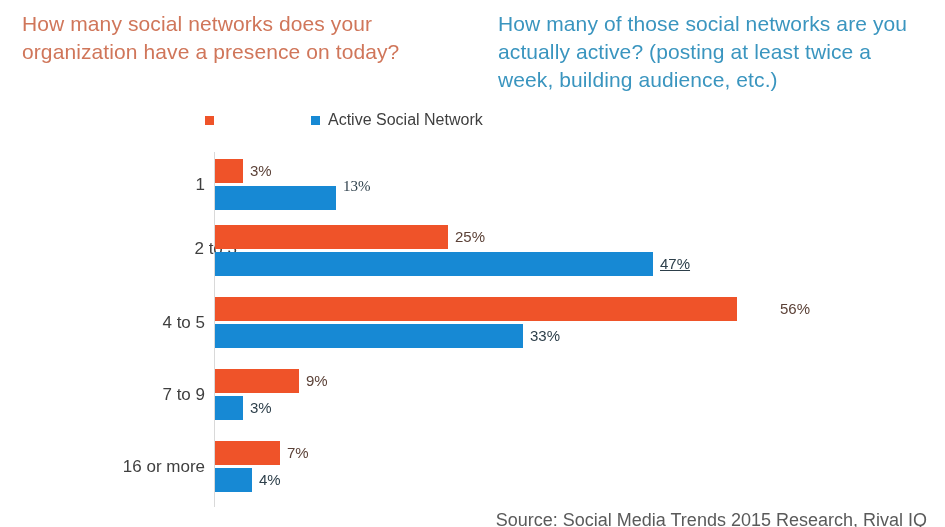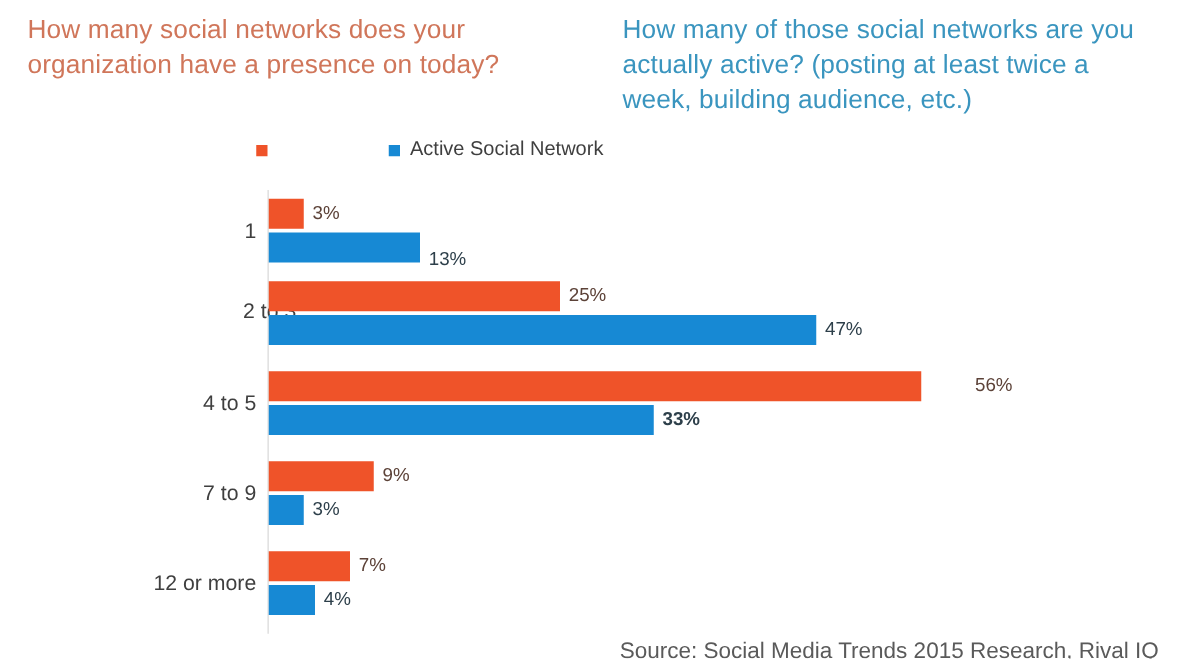--- a/index.html
+++ b/index.html
@@ -148,44 +148,44 @@
 
   <div id="plot">
     <div id="axis-line"></div>
     <div id="bars">
         <div class="cat-label-wrap" style="top: 174.5px;">
           <div class="cat-label">1</div>
         </div>
         <div class="bar presence" style="top: 159px; width: 28px; background: rgb(239, 83, 41);"></div>
         <div class="bar-value presence" style="top: 159px; left: 250px;">3%</div>
         <div class="bar active" style="top: 186px; width: 121px; background: rgb(23, 137, 212);"></div>
-        <div class="bar-value active" style="top: 196px; left: 343px;">13%</div>
+        <div class="bar-value active" style="top: 174px; left: 343px; font-family: Liberation Serif, serif;">13%</div>
         <div class="cat-label-wrap" style="top: 239px; margin-left: 32px;">
           <div class="cat-label">2 to 3</div>
         </div>
         <div class="bar presence" style="top: 225px; width: 233px; background: rgb(239, 83, 41);"></div>
         <div class="bar-value presence" style="top: 225px; left: 455px;">25%</div>
         <div class="bar active" style="top: 252px; width: 438px; background: rgb(23, 137, 212);"></div>
-        <div class="bar-value active" style="top: 252px; left: 660px;">47%</div>
+        <div class="bar-value active" style="top: 252px; left: 660px; text-decoration: underline;">47%</div>
         <div class="cat-label-wrap" style="top: 312.5px;">
           <div class="cat-label">4 to 5</div>
         </div>
         <div class="bar presence" style="top: 297px; width: 522px; background: rgb(239, 83, 41);"></div>
         <div class="bar-value presence" style="top: 297px; left: 780px;">56%</div>
         <div class="bar active" style="top: 324px; width: 308px; background: rgb(23, 137, 212);"></div>
-        <div class="bar-value active" style="top: 324px; left: 530px; font-weight: bold;">33%</div>
+        <div class="bar-value active" style="top: 324px; left: 530px;">33%</div>
         <div class="cat-label-wrap" style="top: 384.5px;">
           <div class="cat-label">7 to 9</div>
         </div>
         <div class="bar presence" style="top: 369px; width: 84px; background: rgb(239, 83, 41);"></div>
         <div class="bar-value presence" style="top: 369px; left: 306px;">9%</div>
         <div class="bar active" style="top: 396px; width: 28px; background: rgb(23, 137, 212);"></div>
         <div class="bar-value active" style="top: 396px; left: 250px;">3%</div>
         <div class="cat-label-wrap" style="top: 456.5px;">
-          <div class="cat-label">12 or more</div>
+          <div class="cat-label">16 or more</div>
         </div>
         <div class="bar presence" style="top: 441px; width: 65px; background: rgb(239, 83, 41);"></div>
         <div class="bar-value presence" style="top: 441px; left: 287px;">7%</div>
         <div class="bar active" style="top: 468px; width: 37px; background: rgb(23, 137, 212);"></div>
         <div class="bar-value active" style="top: 468px; left: 259px;">4%</div>
       </div>
   </div>
 
   <div id="source">Source: Social Media Trends 2015 Research, Rival IQ</div>
 

